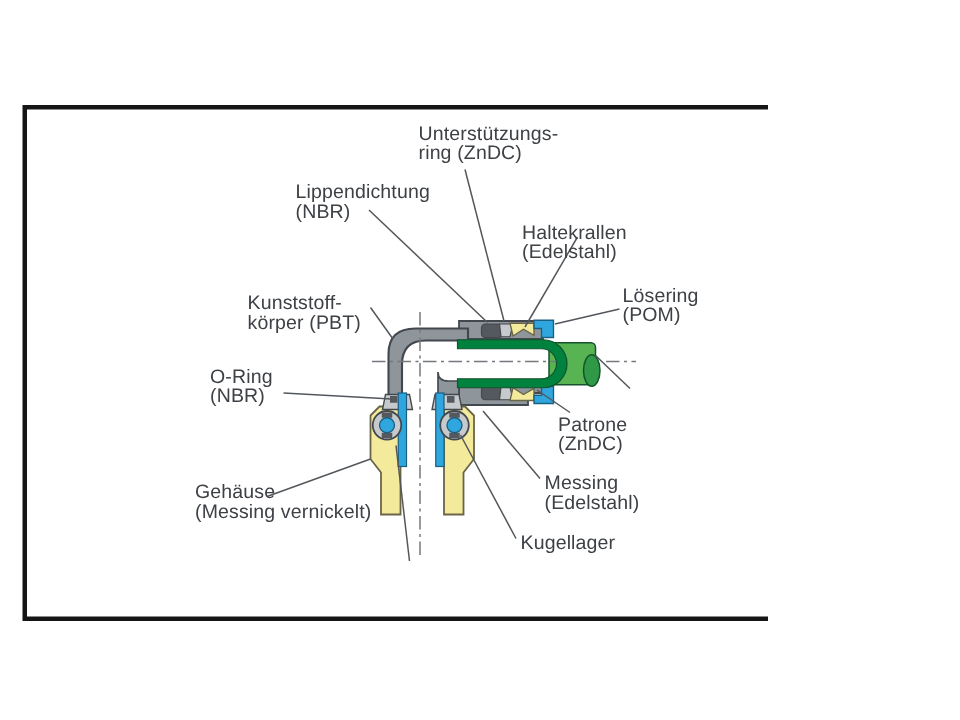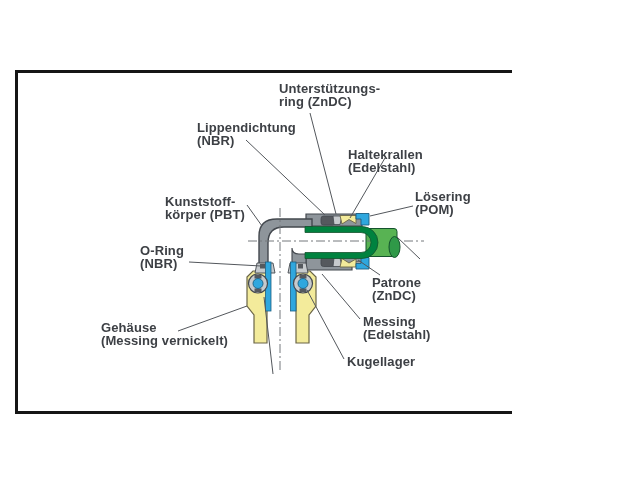--- a/index.html
+++ b/index.html
@@ -1,20 +1,19 @@
 <!DOCTYPE html>
 <html style="--background: #ffffff; --frame: #161616; --text: #3d4045; --leader: #53575c; --centerline: #75797d; --body-gray: #8e959b; --body-outline: #43484e; --seal-dark: #55595e; --race-light: #c6cacd; --brass: #f3eb9b; --brass-outline: #6a6547; --blue: #2fa7de; --blue-outline: #1b5f82; --tube-dark-green: #00823f; --tube-light-green: #58b353; --tube-end-green: #2f9948; --green-outline: #14532d;"><head>
 <meta charset="utf-8">
 <style>
   html,body{margin:0;padding:0;background:#fff;}
   .stage{
     position:relative;width:512px;height:480px;overflow:hidden;
     background:var(--background,#fff);
     font-family:"Liberation Sans",sans-serif;
-    font-weight:bold;
   }
   .art{position:absolute;left:0;top:0;width:640px;height:480px;}
   .lbl{
     position:absolute;font-size:13px;line-height:13px;
     color:var(--text,#3d4045);white-space:nowrap;letter-spacing:0.1px;
   }
 </style>
 </head>
 <body>
 
@@ -117,21 +116,21 @@
     <span>(POM)</span>
   </div>
   <div class="lbl" style="left:140px;top:244px">
     <span>O-Ring</span><br>
     <span>(NBR)</span>
   </div>
   <div class="lbl" style="left:372px;top:276px">
     <span>Patrone</span><br>
     <span>(ZnDC)</span>
   </div>
-  <div class="lbl" style="left:101px;top:321px">
+  <div class="lbl" style="left:130px;top:321px">
     <span>Gehäuse</span><br>
     <span>(Messing vernickelt)</span>
   </div>
   <div class="lbl" style="left:363px;top:315px">
     <span>Messing</span><br>
     <span>(Edelstahl)</span>
   </div>
   <div class="lbl" style="left:347px;top:355px">
     <span>Kugellager</span>
   </div>

